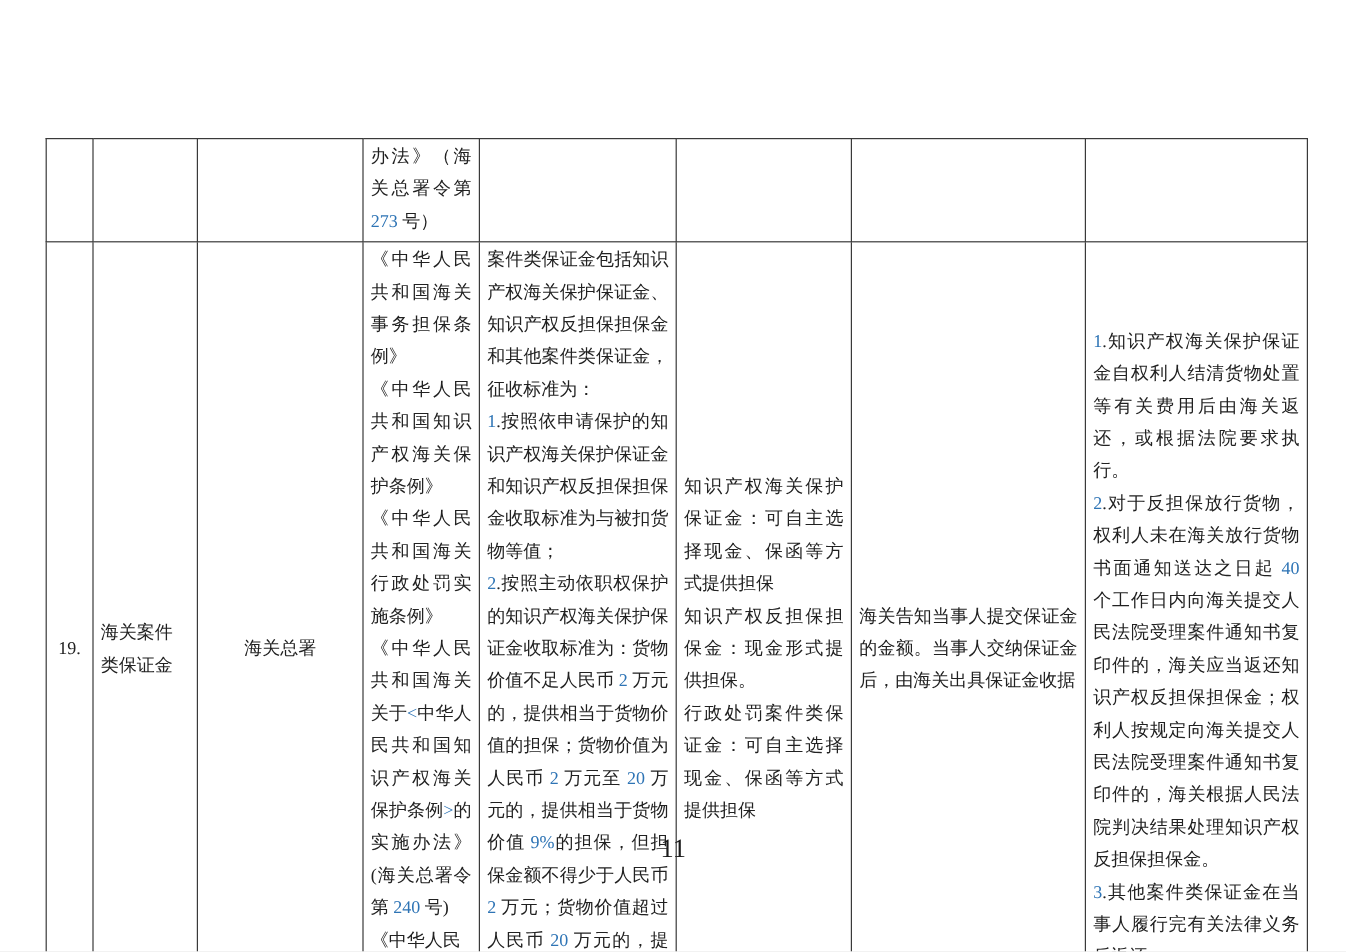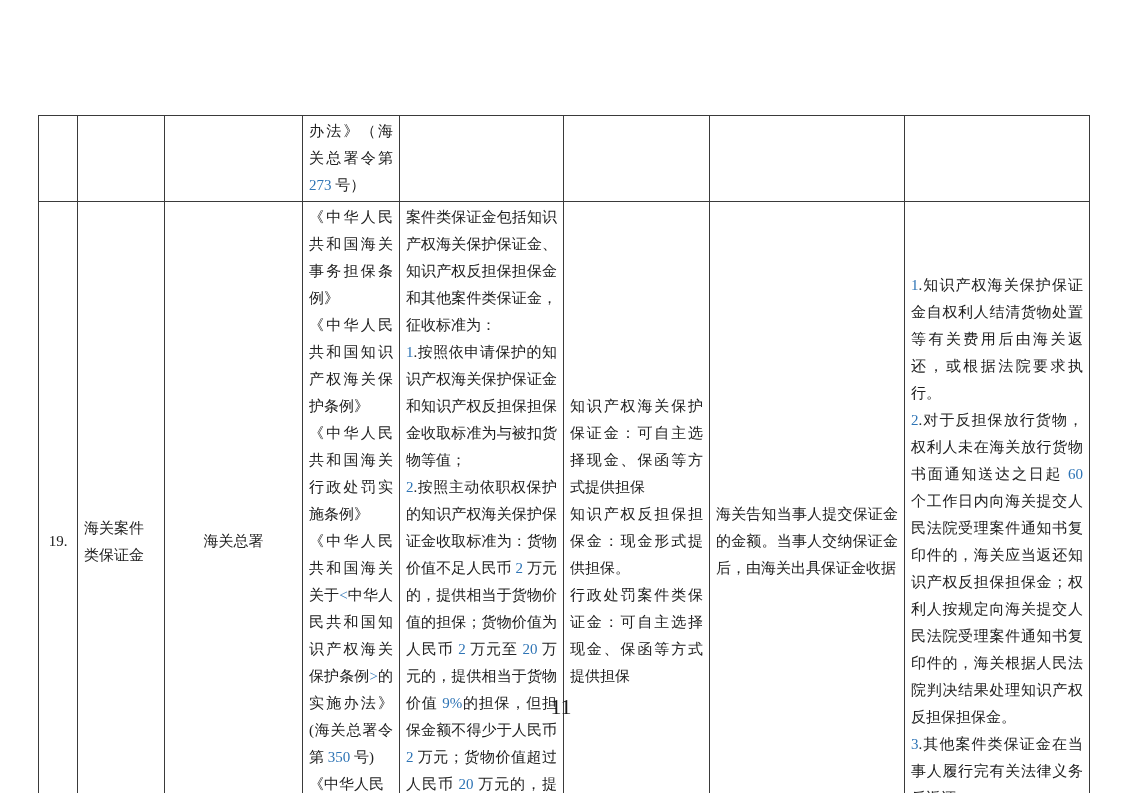--- a/index.html
+++ b/index.html
@@ -74,32 +74,32 @@
       <td class="v-top"></td>
     </tr>
 
     <tr class="row-main">
       <td class="v-mid serial">19.</td>
       <td class="v-mid h-left">海关案件类保证金</td>
       <td class="v-mid h-center">海关总署</td>
       <td class="v-top justify prelines">《中华人民共和国海关事务担保条例》
 《中华人民共和国知识产权海关保护条例》
 《中华人民共和国海关行政处罚实施条例》
-《中华人民共和国海关关于<span class="num">&lt;</span>中华人民共和国知识产权海关保护条例<span class="num">&gt;</span>的实施办法》(海关总署令第 <span class="num">350</span> 号)
+《中华人民共和国海关关于<span class="num">&lt;</span>中华人民共和国知识产权海关保护条例<span class="num">&gt;</span>的实施办法》(海关总署令第 <span class="num">240</span> 号)
 《中华人民</td>
       <td class="v-top justify prelines">案件类保证金包括知识产权海关保护保证金、知识产权反担保担保金和其他案件类保证金，征收标准为：
 <span class="num">1</span>.按照依申请保护的知识产权海关保护保证金和知识产权反担保担保金收取标准为与被扣货物等值；
 <span class="num">2</span>.按照主动依职权保护的知识产权海关保护保证金收取标准为：货物价值不足人民币 <span class="num">2</span> 万元的，提供相当于货物价值的担保；货物价值为人民币 <span class="num">2</span> 万元至 <span class="num">20</span> 万元的，提供相当于货物价值 <span class="num">9%</span>的担保，但担保金额不得少于人民币 <span class="num">2</span> 万元；货物价值超过人民币 <span class="num">20</span> 万元的，提供人民币  万元的担保；
 .其他案件类需要提供</td>
       <td class="v-mid justify prelines">知识产权海关保护保证金：可自主选择现金、保函等方式提供担保
 知识产权反担保担保金：现金形式提供担保。
 行政处罚案件类保证金：可自主选择现金、保函等方式提供担保</td>
       <td class="v-mid justify prelines">海关告知当事人提交保证金的金额。当事人交纳保证金后，由海关出具保证金收据</td>
       <td class="v-mid justify prelines"><span class="num">1</span>.知识产权海关保护保证金自权利人结清货物处置等有关费用后由海关返还，或根据法院要求执行。
-<span class="num">2</span>.对于反担保放行货物，权利人未在海关放行货物书面通知送达之日起 <span class="num">60</span> 个工作日内向海关提交人民法院受理案件通知书复印件的，海关应当返还知识产权反担保担保金；权利人按规定向海关提交人民法院受理案件通知书复印件的，海关根据人民法院判决结果处理知识产权反担保担保金。
+<span class="num">2</span>.对于反担保放行货物，权利人未在海关放行货物书面通知送达之日起 <span class="num">40</span> 个工作日内向海关提交人民法院受理案件通知书复印件的，海关应当返还知识产权反担保担保金；权利人按规定向海关提交人民法院受理案件通知书复印件的，海关根据人民法院判决结果处理知识产权反担保担保金。
 <span class="num">3</span>.其他案件类保证金在当事人履行完有关法律义务后返还。</td>
     </tr>
   </tbody>
     </table>
 
   <div class="page-number">11</div>
 
 </div>
 
 </body></html>

